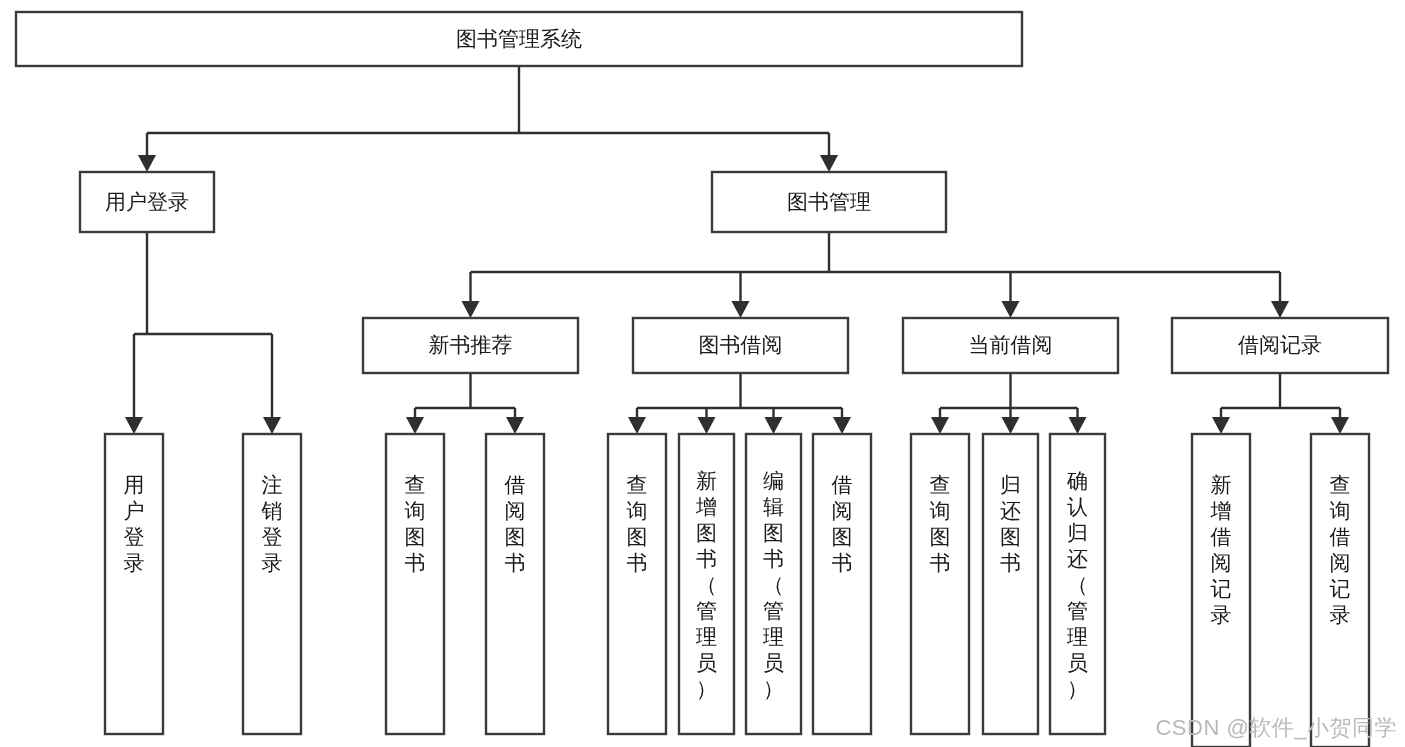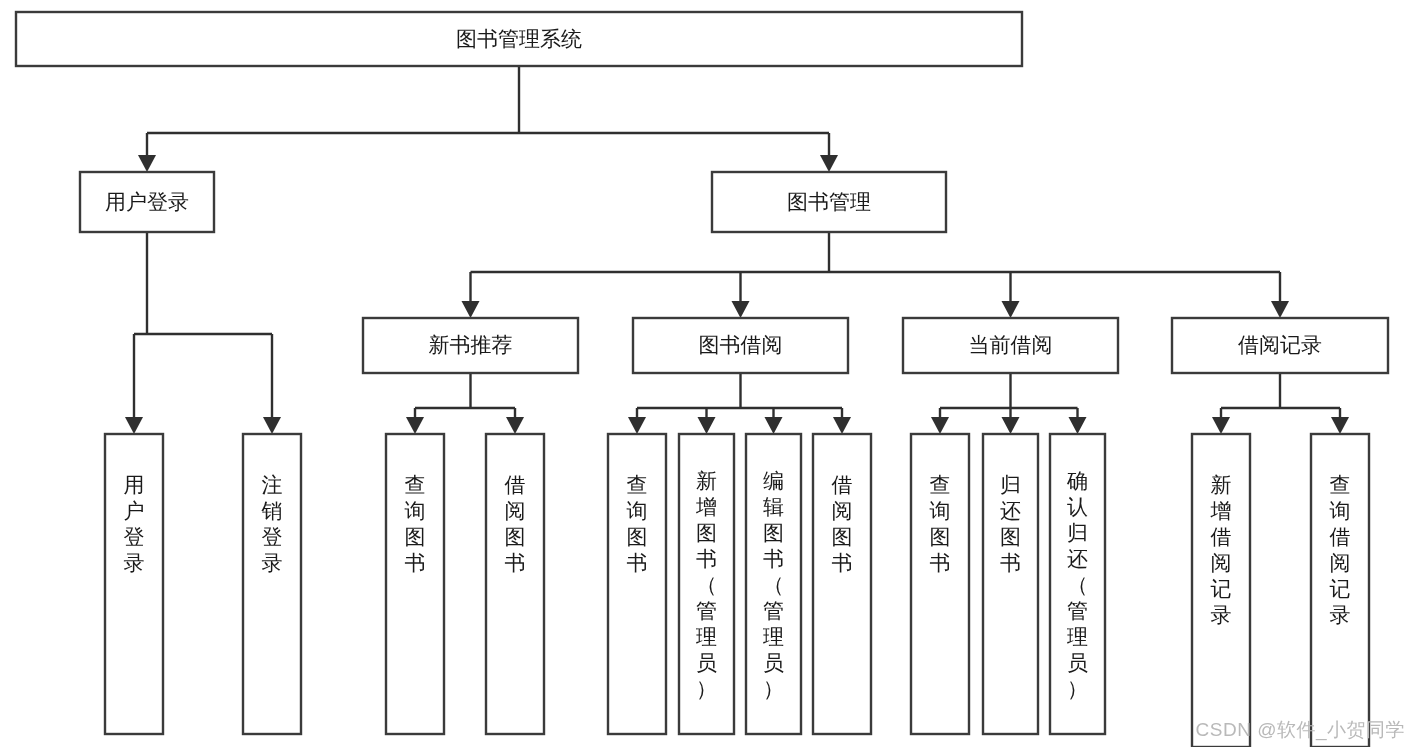--- a/index.html
+++ b/index.html
@@ -51,24 +51,24 @@
     stroke-width: 2.4;
     fill: none;
     stroke-linecap: butt;
   }
   .arrow-head {
     fill: #2f2f2f;
     stroke: none;
   }
   .watermark {
     position: absolute;
-    right: 0;
+    right: 8px;
     bottom: 4px;
     font-family: "Liberation Sans", "DejaVu Sans", sans-serif;
-    font-size: 19px;
+    font-size: 22px;
     color: #b9b9b9;
     white-space: nowrap;
     letter-spacing: 0.5px;
     user-select: none;
   }
 </style>
 </head>
 <body>
 
 <div id="diagram-root">

